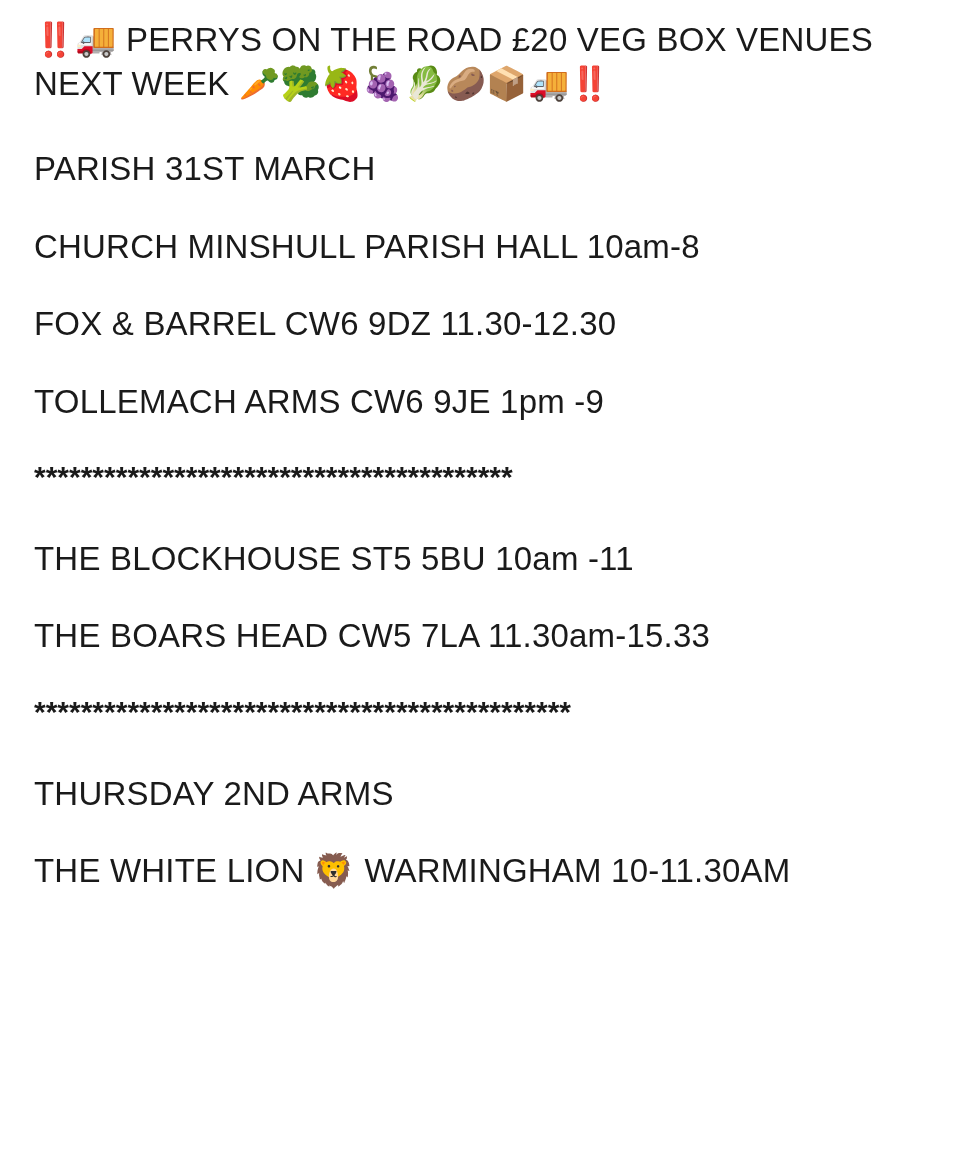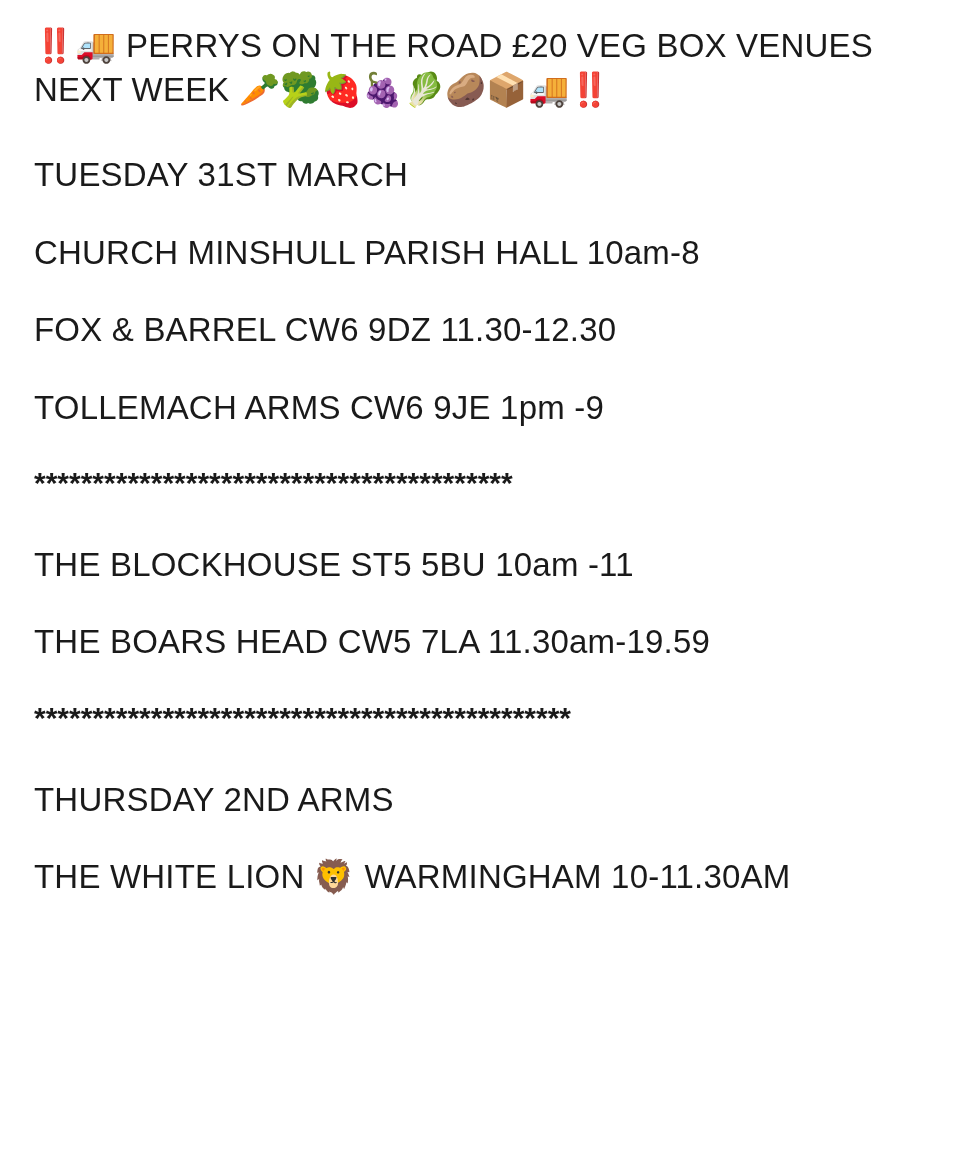--- a/index.html
+++ b/index.html
@@ -8,21 +8,21 @@
     background: #ffffff;
   }
   body {
     width: 970px;
     height: 1170px;
     font-family: "Liberation Sans", sans-serif;
     color: #1a1a1a;
     overflow: hidden;
   }
   .post {
-    padding: 24px 30px 0 34px;
+    padding: 18px 30px 0 34px;
     box-sizing: border-box;
     width: 970px;
   }
   .line {
     font-size: 33px;
     line-height: 1.32;
     letter-spacing: 0.2px;
     white-space: pre-wrap;
     word-wrap: break-word;
     margin: 0 0 34px 0;
@@ -38,23 +38,23 @@
     margin-bottom: 40px;
     overflow: hidden;
     white-space: nowrap;
   }
 </style>
 </head>
 <body>
 
 <div class="post">
     <p class="line title">‼️🚚 PERRYS ON THE ROAD £20 VEG BOX VENUES NEXT WEEK 🥕🥦🍓🍇🥬🥔📦🚚‼️</p>
-    <p class="line">TUESDAY 31ST MARCH</p>
+    <p class="line">PARISH 31ST MARCH</p>
     <p class="line">CHURCH MINSHULL PARISH HALL 10am-8</p>
     <p class="line">FOX &amp; BARREL CW6 9DZ 11.30-12.30</p>
     <p class="line">TOLLEMACH ARMS CW6 9JE 1pm -9</p>
     <p class="line stars">*****************************************</p>
     <p class="line">THE BLOCKHOUSE ST5 5BU 10am -11</p>
-    <p class="line">THE BOARS HEAD CW5 7LA 11.30am-19.59</p>
+    <p class="line">THE BOARS HEAD CW5 7LA 11.30am-15.33</p>
     <p class="line stars">**********************************************</p>
     <p class="line">THURSDAY 2ND ARMS</p>
     <p class="line">THE WHITE LION 🦁 WARMINGHAM 10-11.30AM</p>
   </div>
 
 </body></html>

